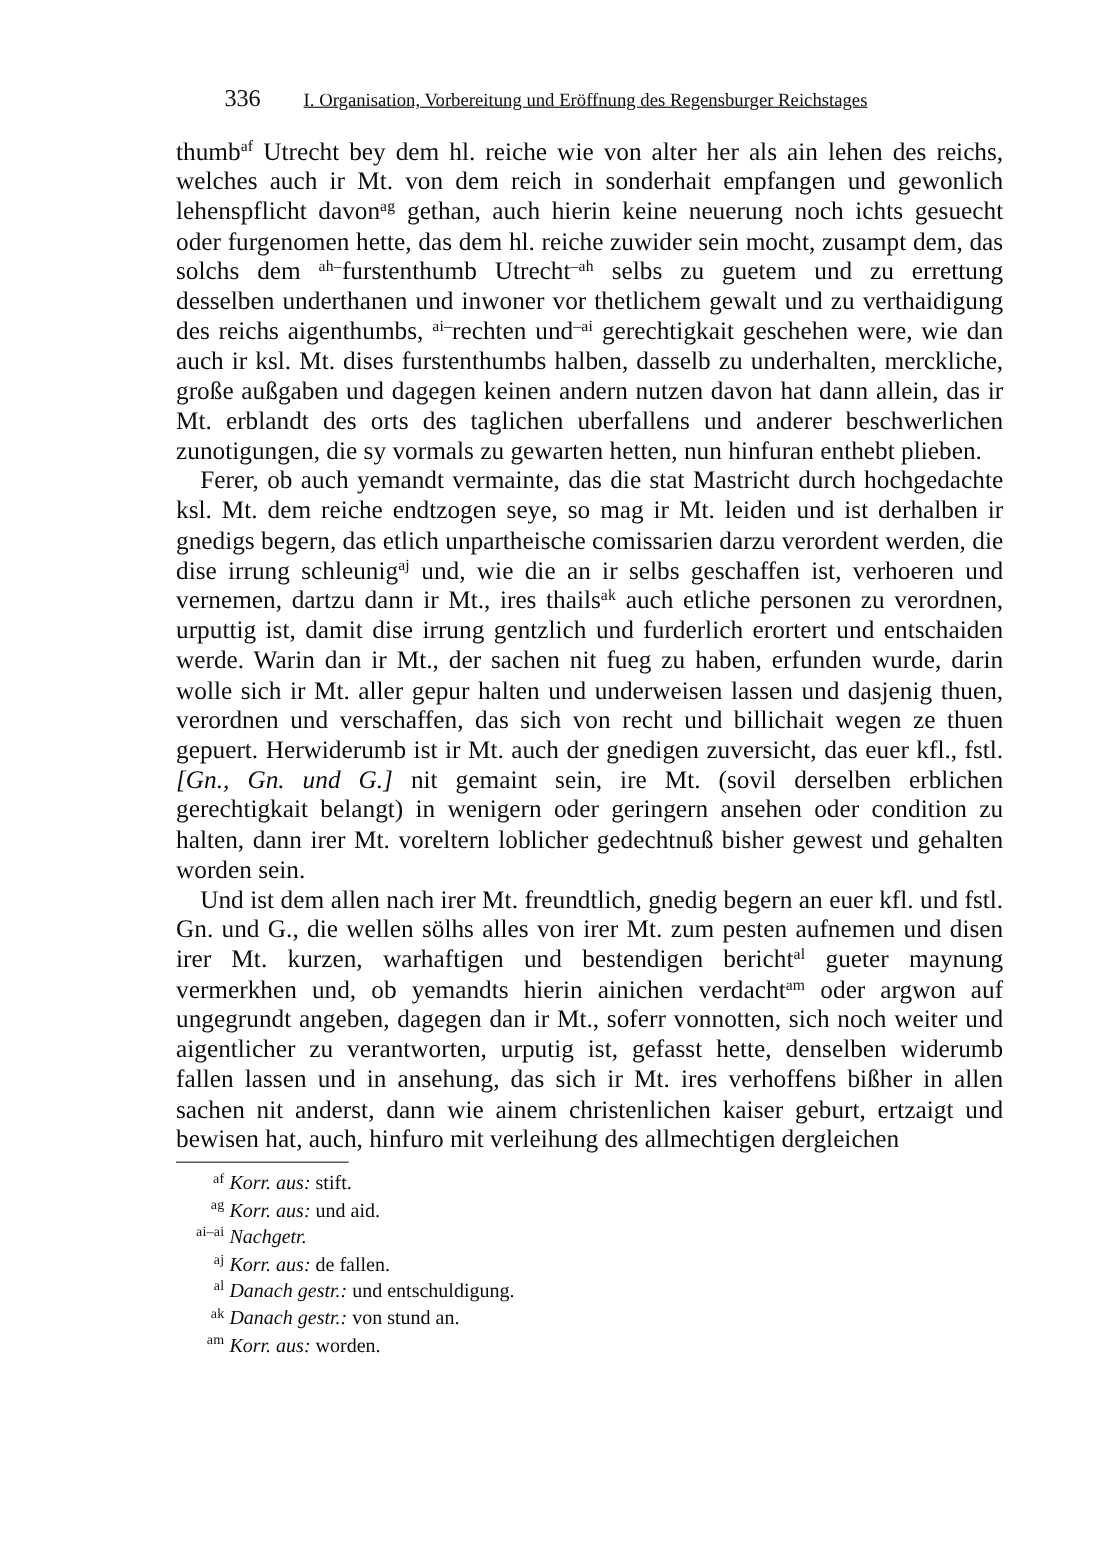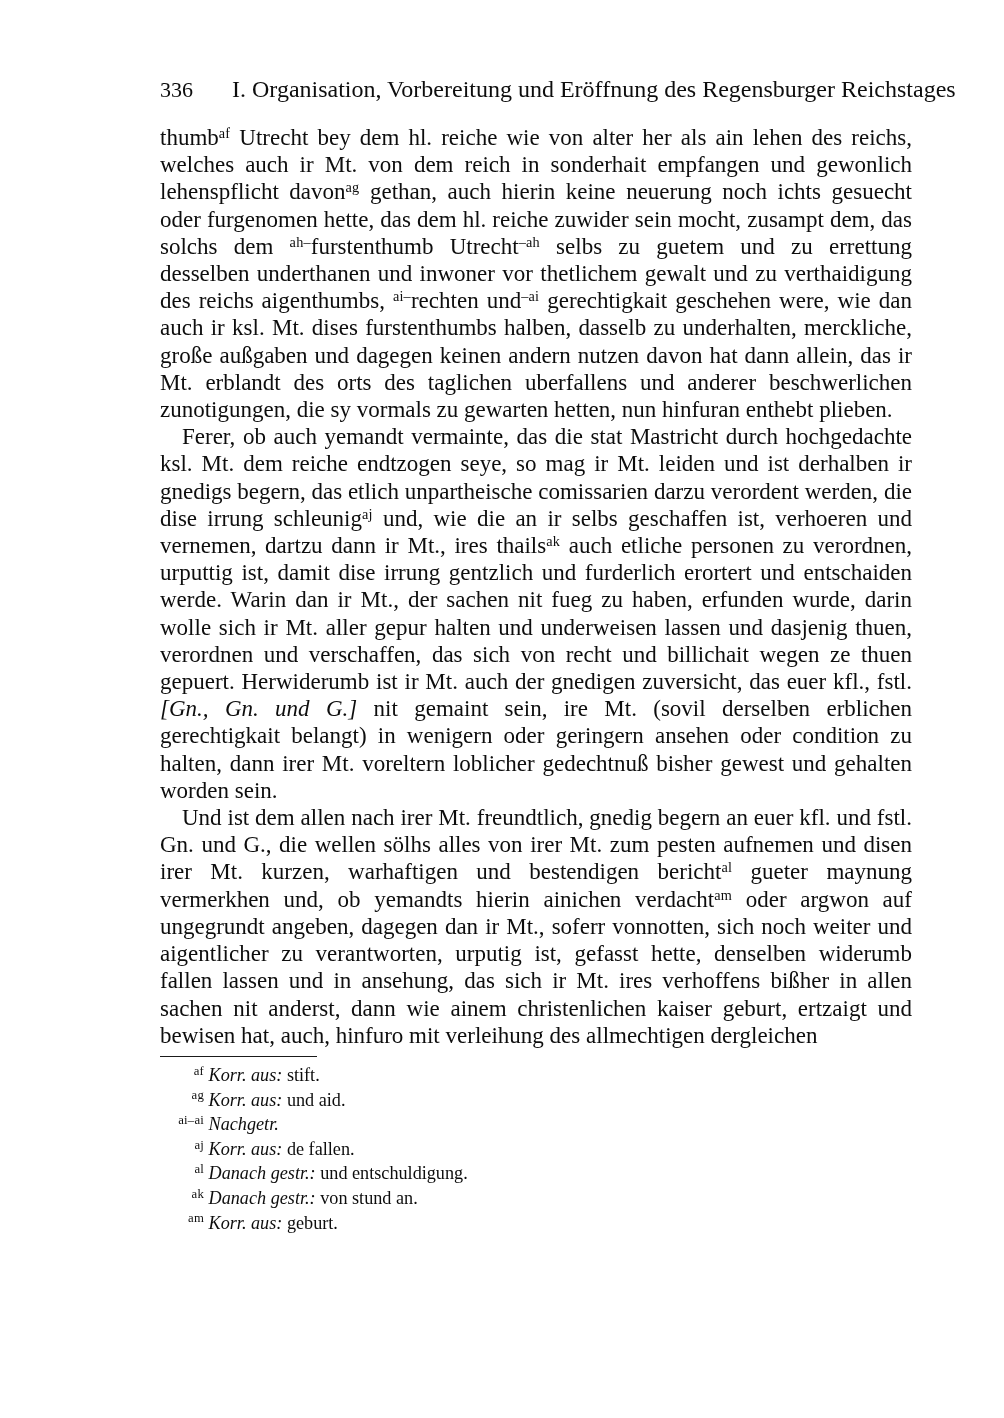--- a/index.html
+++ b/index.html
@@ -30,23 +30,25 @@
     top: 76px;
     width: 752px;
     font-size: 19.5px;
     line-height: 26px;
     white-space: nowrap;
   }
   .running-head .folio {
     display: inline-block;
     min-width: 72px;
     font-size: 22px;
+    margin-left: 44px;
   }
   .running-head .head-title {
-    font-size: 24px;
+    font-size: 17px;
+    text-decoration: underline;
   }
 
   
   .textblock {
     position: absolute;
     left: 160px;
     top: 124px;
     width: 752px;
   }
 
@@ -135,17 +137,17 @@
 
   <div class="footnotes">
     <div class="fn-rule"></div>
     <ul class="fn-list" id="footnote-list">
         <li class="fn-item" id="fn-af"><span class="fn-num">af</span> <span class="fn-lemma">Korr. aus:</span><span class="fn-text"> stift.</span></li>
         <li class="fn-item" id="fn-ag"><span class="fn-num">ag</span> <span class="fn-lemma">Korr. aus:</span><span class="fn-text"> und aid.</span></li>
         <li class="fn-item" id="fn-ai"><span class="fn-num">ai–ai</span> <span class="fn-lemma">Nachgetr.</span></li>
         <li class="fn-item" id="fn-aj"><span class="fn-num">aj</span> <span class="fn-lemma">Korr. aus:</span><span class="fn-text"> de fallen.</span></li>
         <li class="fn-item" id="fn-al"><span class="fn-num">al</span> <span class="fn-lemma">Danach gestr.:</span><span class="fn-text"> und entschuldigung.</span></li>
         <li class="fn-item" id="fn-ak"><span class="fn-num">ak</span> <span class="fn-lemma">Danach gestr.:</span><span class="fn-text"> von stund an.</span></li>
-        <li class="fn-item" id="fn-am"><span class="fn-num">am</span> <span class="fn-lemma">Korr. aus:</span><span class="fn-text"> geburt.</span></li>
+        <li class="fn-item" id="fn-am"><span class="fn-num">am</span> <span class="fn-lemma">Korr. aus:</span><span class="fn-text"> worden.</span></li>
       </ul>
   </div>
 
 </div>
 
 </body></html>

